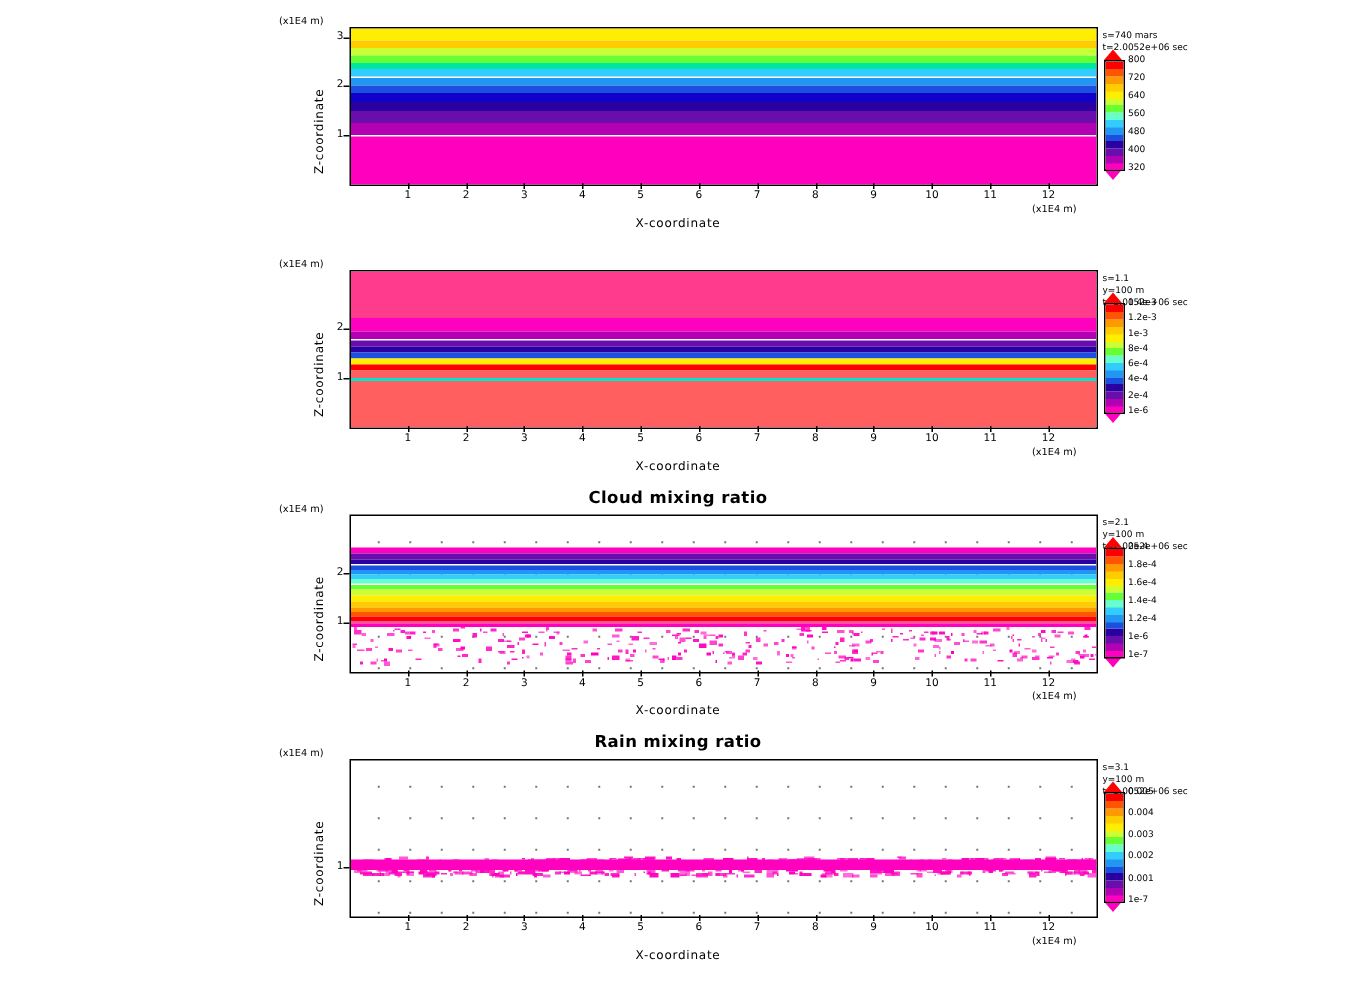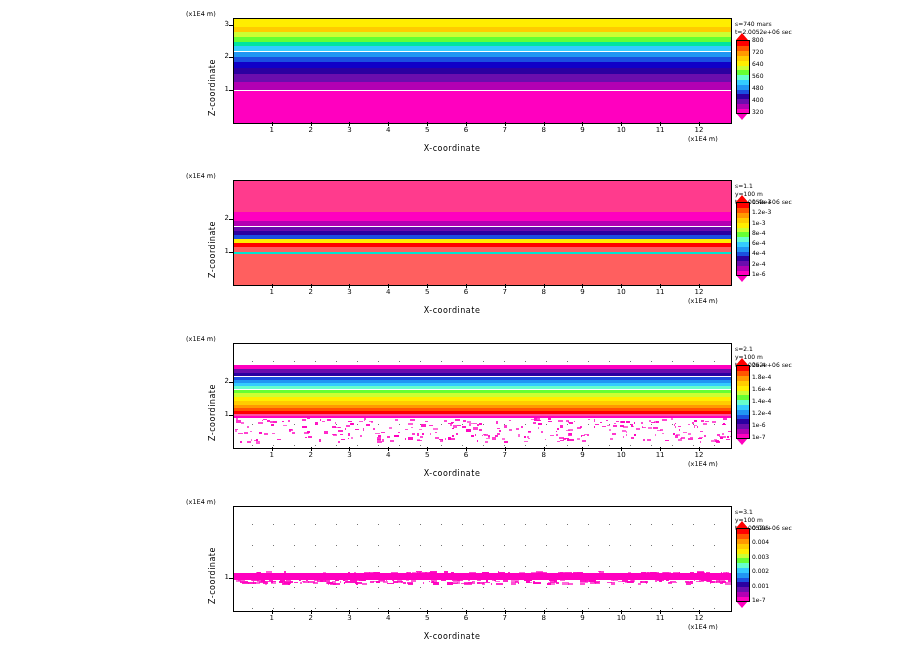--- a/index.html
+++ b/index.html
@@ -200,20 +200,21 @@
         <div class="cbtick" style="top:57.7px;">2e-4</div>
         <div class="cbtick" style="top:47.4px;">4e-4</div>
         <div class="cbtick" style="top:37.1px;">6e-4</div>
         <div class="cbtick" style="top:26.9px;">8e-4</div>
         <div class="cbtick" style="top:16.6px;">1e-3</div>
         <div class="cbtick" style="top:6.3px;">1.2e-3</div>
         <div class="cbtick" style="top:-4.0px;">1.4e-3</div>
       </div>
     </div>
     <div class="panel" style="top:325px;height:160px;">
+      <div class="ptitle" style="top:0px;">Cloud mixing ratio</div>
       <div class="unit-top" style="left:186px;top:10px;">(x1E4 m)</div>
       <div class="plotbox" style="left:233px;top:18px;width:497px;height:104px;">
         <div class="bands">
           <div class="dotgrid"></div>
           <div class="band" style="top:20.8px;height:4.5px;background:#ff00bf;"></div>
           <div class="band" style="top:25.4px;height:3.9px;background:#6a0dad;"></div>
           <div class="band" style="top:29.3px;height:3.2px;background:#2b00a0;"></div>
           <div class="band" style="top:32.5px;height:3.3px;background:#1b4fe0;"></div>
           <div class="band" style="top:35.8px;height:3.3px;background:#2196f3;"></div>
           <div class="band" style="top:39.0px;height:3.3px;background:#33ccff;"></div>
@@ -590,20 +591,21 @@
         <div class="cbtick" style="top:68.0px;">1e-7</div>
         <div class="cbtick" style="top:56.0px;">1e-6</div>
         <div class="cbtick" style="top:44.0px;">1.2e-4</div>
         <div class="cbtick" style="top:32.0px;">1.4e-4</div>
         <div class="cbtick" style="top:20.0px;">1.6e-4</div>
         <div class="cbtick" style="top:8.0px;">1.8e-4</div>
         <div class="cbtick" style="top:-4.0px;">2e-4</div>
       </div>
     </div>
     <div class="panel" style="top:488px;height:160px;">
+      <div class="ptitle" style="top:0px;">Rain mixing ratio</div>
       <div class="unit-top" style="left:186px;top:10px;">(x1E4 m)</div>
       <div class="plotbox" style="left:233px;top:18px;width:497px;height:104px;">
         <div class="bands">
           <div class="dotgrid"></div>
           <div class="band" style="top:66.3px;height:6.5px;background:#ff00bf;"></div>
           <div class="noise" style="top:64.3px;height:11.7px;">
             <div style="position:absolute;left:86.2px;top:8.9px;width:3.0px;height:1.9px;background:#ff00bf;opacity:0.98;"></div>
             <div style="position:absolute;left:168.6px;top:11.1px;width:3.4px;height:1.6px;background:#ff00bf;opacity:0.85;"></div>
             <div style="position:absolute;left:111.5px;top:9.6px;width:4.0px;height:1.2px;background:#ff00bf;opacity:0.62;"></div>
             <div style="position:absolute;left:65.0px;top:4.6px;width:7.1px;height:1.3px;background:#ff00bf;opacity:0.75;"></div>

